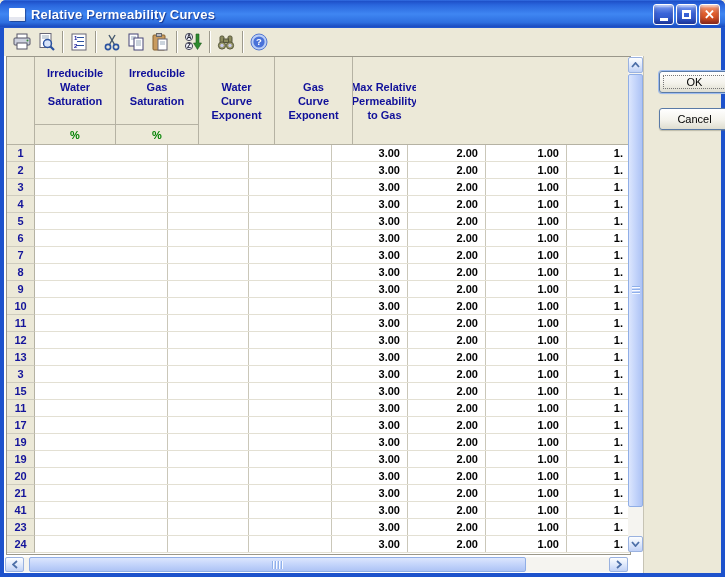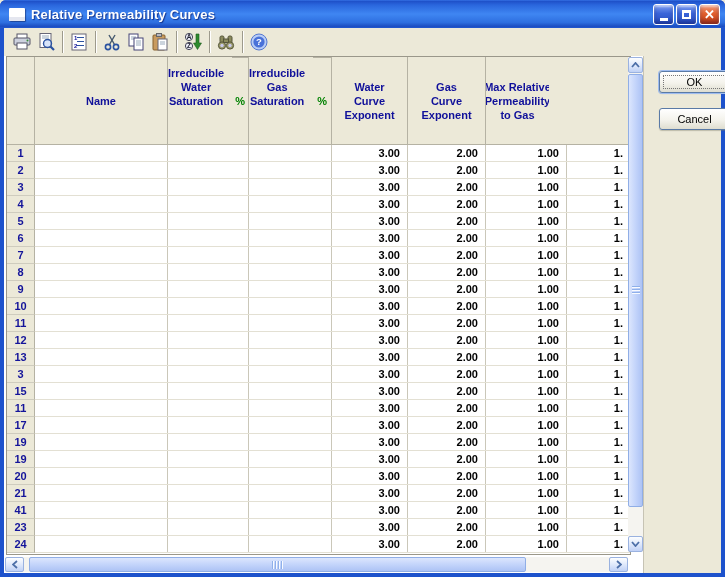--- a/index.html
+++ b/index.html
@@ -62,21 +62,21 @@
     border:1px solid #9a978a; background:#fff; overflow:hidden;
   }
   .ghead { display:flex; height:88px; border-bottom:1px solid #b5b2a3; background:#ece9d8; }
   .hcell {
     border-right:1px solid #b5b2a3; background:#ece9d8;
     color:#10109a; font-size:11px; font-weight:bold; line-height:14px;
     text-align:center; display:flex; align-items:center; justify-content:center;
     white-space:pre-line; overflow:hidden;
   }
   .hcell .hwide { width:76px; flex:none; }
-  .hsplit { display:flex; align-items:stretch; justify-content:flex-start;gap:8px; }
+  .hsplit { display:flex; flex-direction:column; align-items:stretch; justify-content:flex-start;gap:8px; }
   .hmain { height:59px; display:flex; align-items:center; justify-content:center; white-space:pre-line; }
   .hunit {
     border-top:1px solid #b5b2a3; flex:1; display:flex; align-items:center; justify-content:center;
     color:#008200; font-weight:bold; font-size:11px;
   }
 
   .grow { display:flex; height:17px; border-bottom:1px solid #e3e0d3; background:#fff; }
   .gcell {
     border-right:1px solid #cac7b9; height:16px;
     font-size:11px; font-weight:bold; color:#000;
@@ -253,21 +253,20 @@
     </div>
   </div>
 
   <div class="content">
 
     <div class="table-area">
       <div class="grid">
 
         <div class="ghead">
           <div class="hcell c0"></div>
-          <div class="hcell c1">Name</div>
           <div class="hcell hsplit c2">
             <div class="hmain">Irreducible
 Water
 Saturation</div>
             <div class="hunit">%</div>
           </div>
           <div class="hcell hsplit c3">
             <div class="hmain">Irreducible
 Gas
 Saturation</div>

